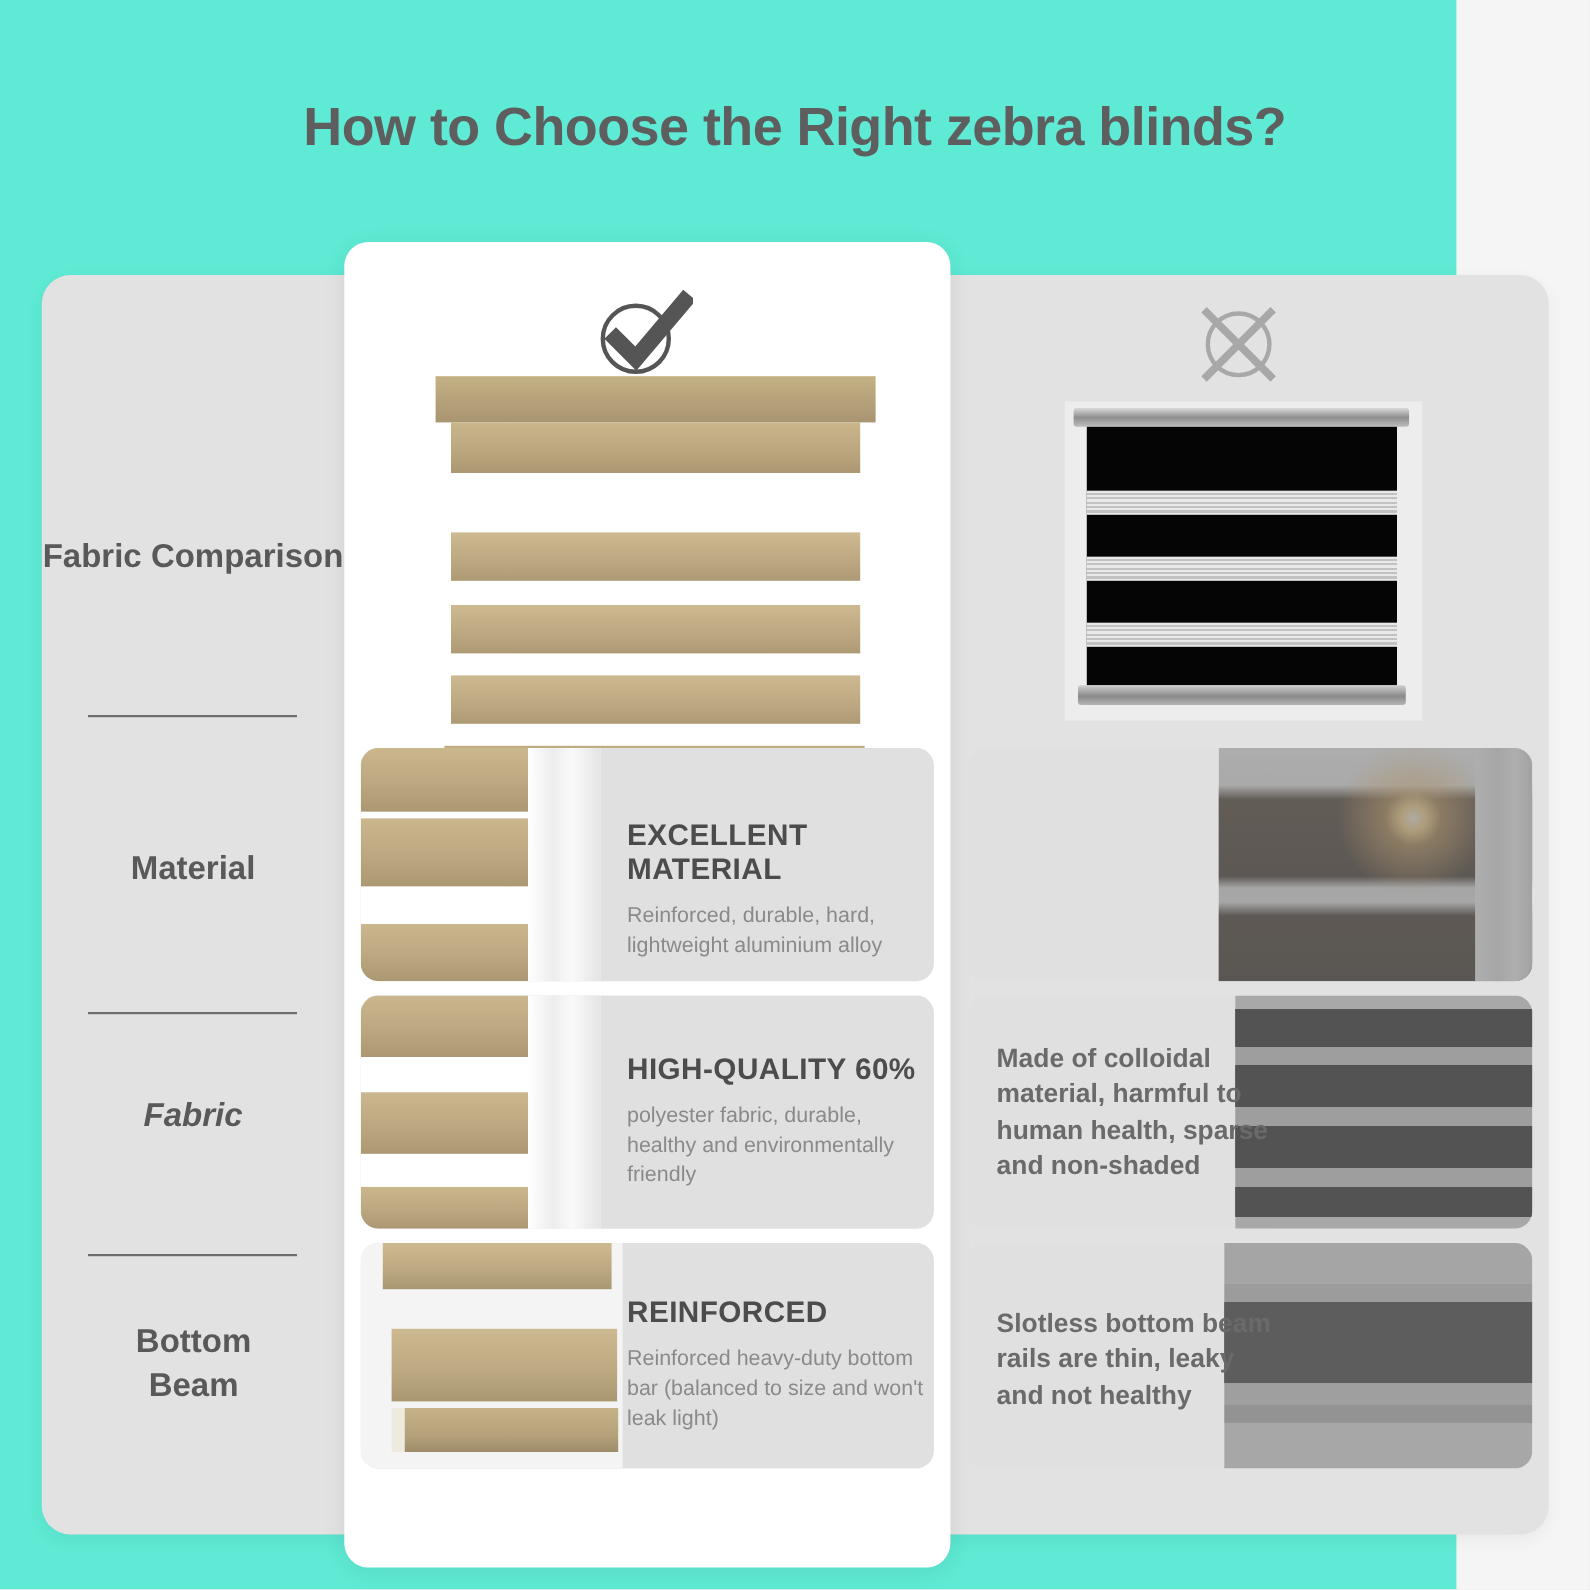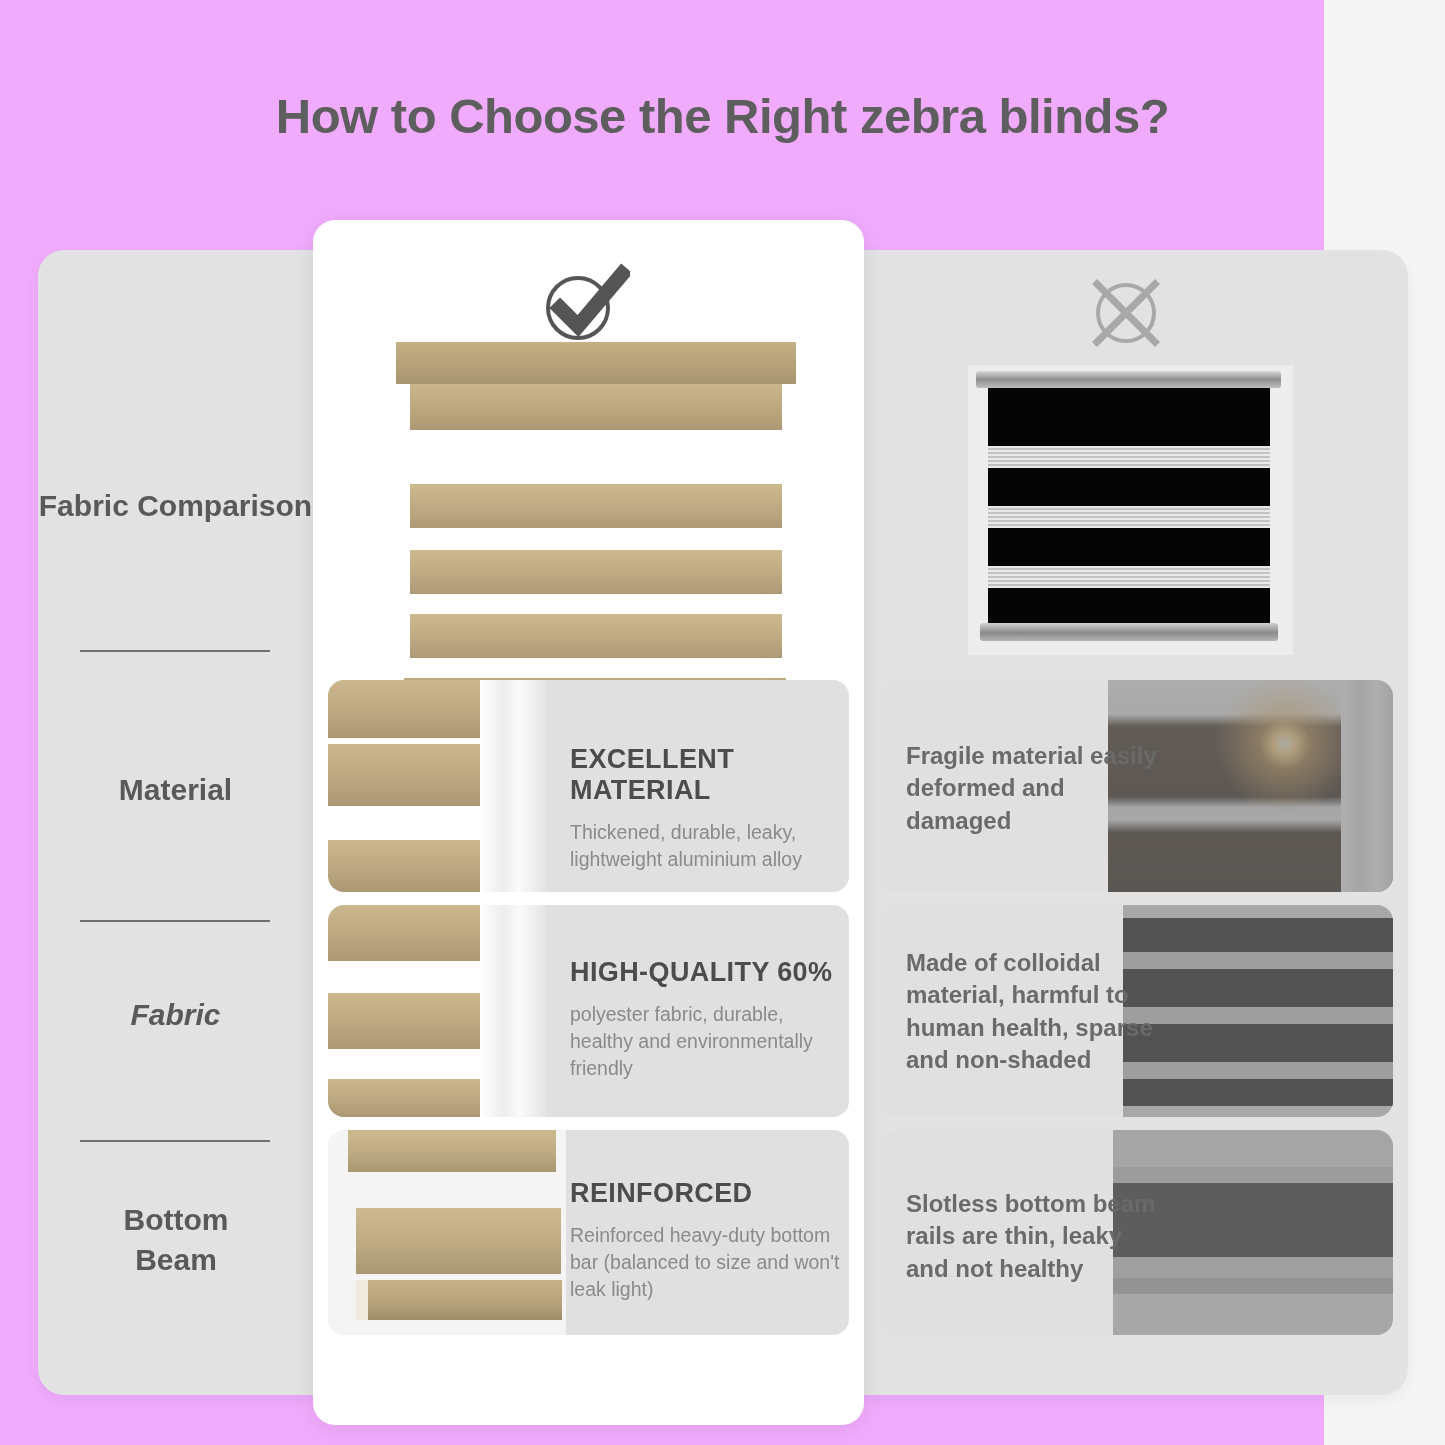--- a/index.html
+++ b/index.html
@@ -3,21 +3,21 @@
 <meta charset="utf-8">
 <style>
   * { box-sizing: border-box; margin: 0; padding: 0; }
   html, body {
     width: 1445px; height: 1445px;
     background: #f5f5f5;
     font-family: "Liberation Sans", sans-serif;
     overflow: hidden;
   }
 
-  .page { position: relative; width: 1324px; height: 1445px; background: #f0abfc; }
+  .page { position: relative; width: 1324px; height: 1445px; background: #5eead4; }
 
   
   .title {
     position: absolute;
     top: 88px; left: 0; width: 1445px;
     text-align: center;
     font-size: 49px;
     font-weight: bold;
     color: #5e5e5e;
     letter-spacing: -0.5px;
@@ -242,32 +242,29 @@
     <div class="feat-img img-beige-window">
       <div class="ibw-slat" style="top:0px;height:58px;"></div>
       <div class="ibw-gap" style="top:58px;height:6px;"></div>
       <div class="ibw-slat" style="top:64px;height:62px;"></div>
       <div class="ibw-gap" style="top:126px;height:34px;"></div>
       <div class="ibw-slat" style="top:160px;height:52px;"></div>
       <div class="ibw-frame"></div>
     </div>
     <div class="feat-text" style="left:242px;top:64px;width:262px;">
       <div class="feat-head">EXCELLENT MATERIAL</div>
-      <div class="feat-body">Thickened, durable, leaky, lightweight aluminium alloy</div>
+      <div class="feat-body">Reinforced, durable, hard, lightweight aluminium alloy</div>
     </div>
   </div>
 
   <div class="feat-card bad" style="top:680px;height:212px;">
     <div class="feat-img img-bad" style="width:285px;">
       <div class="sunburst"></div>
       <div class="frame-right"></div>
       <div class="veil"></div>
-    </div>
-    <div class="feat-text" style="left:26px;top:60px;width:260px;">
-      <div class="bad-text">Fragile material easily deformed and damaged</div>
     </div>
   </div>
 
   <div class="feat-card good" style="top:905px;height:212px;">
     <div class="feat-img img-beige-window">
       <div class="ibw-slat" style="top:0px;height:56px;"></div>
       <div class="ibw-gap" style="top:56px;height:32px;"></div>
       <div class="ibw-slat" style="top:88px;height:56px;"></div>
       <div class="ibw-gap" style="top:144px;height:30px;"></div>
       <div class="ibw-slat" style="top:174px;height:38px;"></div>

